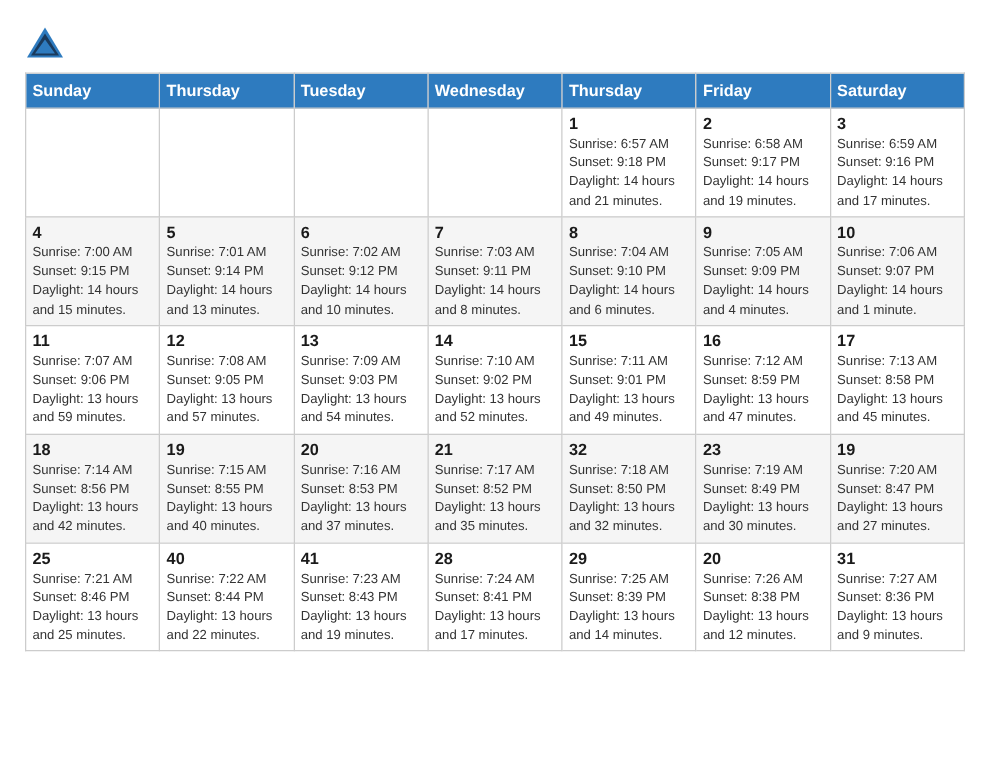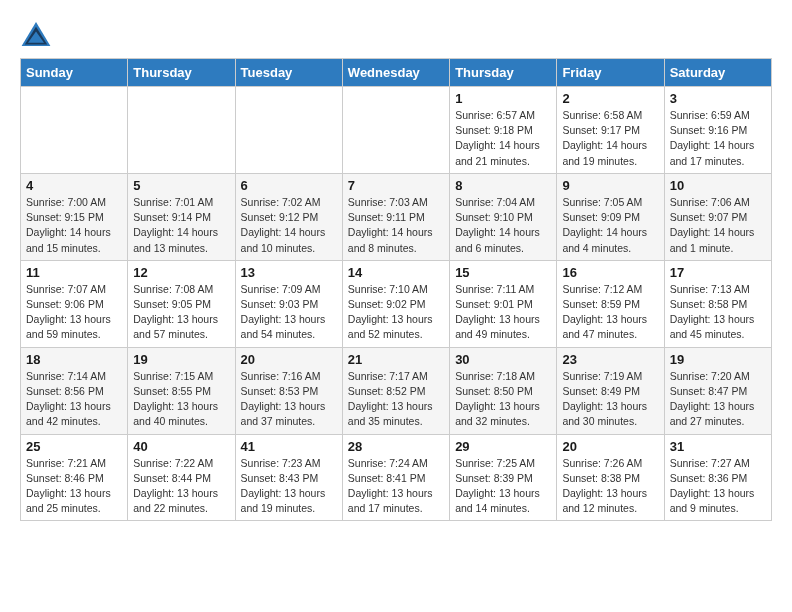--- a/index.html
+++ b/index.html
@@ -208,21 +208,21 @@
         </td>
         <td>
           <span class="day-num">20</span>
           <div class="day-info">Sunrise: 7:16 AM<br>Sunset: 8:53 PM<br>Daylight: 13 hours<br>and 37 minutes.</div>
         </td>
         <td>
           <span class="day-num">21</span>
           <div class="day-info">Sunrise: 7:17 AM<br>Sunset: 8:52 PM<br>Daylight: 13 hours<br>and 35 minutes.</div>
         </td>
         <td>
-          <span class="day-num">30</span>
+          <span class="day-num">32</span>
           <div class="day-info">Sunrise: 7:18 AM<br>Sunset: 8:50 PM<br>Daylight: 13 hours<br>and 32 minutes.</div>
         </td>
         <td>
           <span class="day-num">23</span>
           <div class="day-info">Sunrise: 7:19 AM<br>Sunset: 8:49 PM<br>Daylight: 13 hours<br>and 30 minutes.</div>
         </td>
         <td>
           <span class="day-num">19</span>
           <div class="day-info">Sunrise: 7:20 AM<br>Sunset: 8:47 PM<br>Daylight: 13 hours<br>and 27 minutes.</div>
         </td>

